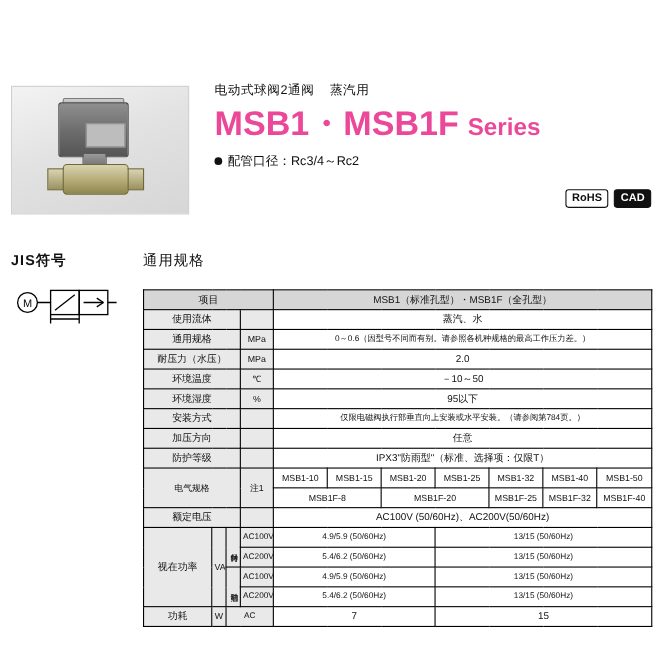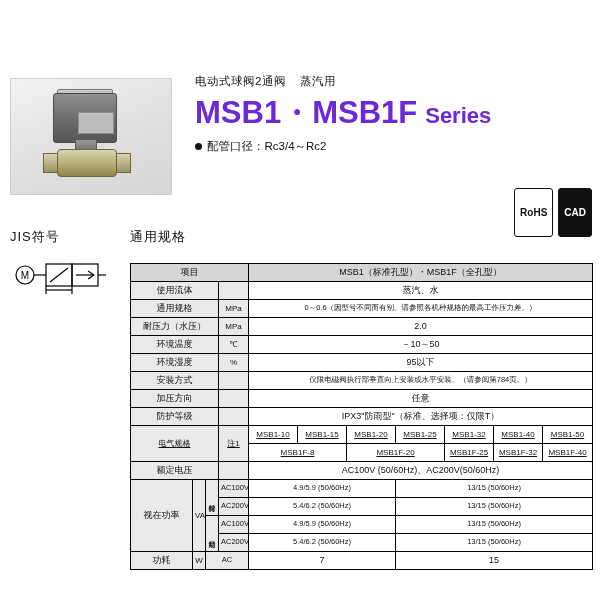--- a/index.html
+++ b/index.html
@@ -116,21 +116,21 @@
     letter-spacing: 0.5px;
     color: #111;
     margin-bottom: 8px;
   }
   .subtitle-cn .gap { display: inline-block; width: 14px; }
   .main-title {
     font-size: 31px;
     font-weight: bold;
     letter-spacing: 0px;
     line-height: 1.05;
-    color: #6d28d9;
+    color: #ec4899;
     font-family: "Liberation Sans", sans-serif;
   }
   .main-title .series {
     font-size: 22px;
     font-weight: bold;
     margin-left: 8px;
   }
   .bullet-line {
     margin-top: 9px;
     font-size: 11.5px;
@@ -150,40 +150,39 @@
   .badges {
     position: absolute;
     right: 8px;
     top: 112px;
     display: flex;
     gap: 5px;
   }
   .badge {
     border: 1.5px solid #111;
     border-radius: 3px;
-    padding: 18px 5px;
+    padding: 2px 5px;
     font-size: 10px;
     font-weight: bold;
     background: #fff;
     line-height: 1.1;
-    margin-top: 16px;
   }
   .badge.dark {
     background: #111;
     color: #fff;
     border-color: #111;
   }
 
   
   .jis-title {
     position: absolute;
     left: 10px;
     top: 228px;
     font-size: 13px;
-    font-weight: normal;
+    font-weight: bold;
     letter-spacing: 1px;
   }
   .jis-symbol {
     position: absolute;
     left: 12px;
     top: 258px;
     width: 96px;
     height: 46px;
   }
   .jis-symbol svg { display: block; }
@@ -245,21 +244,21 @@
     letter-spacing: 0px;
     line-height: 1;
     display: inline-block;
     font-size: 7px;
   }
   .volt {
     background: #e9e9e9;
     font-size: 7.5px;
     width: 30px;
   }
-  .model-row td { font-size: 8px; text-decoration: underline; }
+  .model-row td { font-size: 8px; }
 </style>
 </head>
 <body>
 
 <div class="page">
 
   <div class="header">
     <div class="photo-box">
       <div class="valve">
         <div class="actuator-top"></div>

